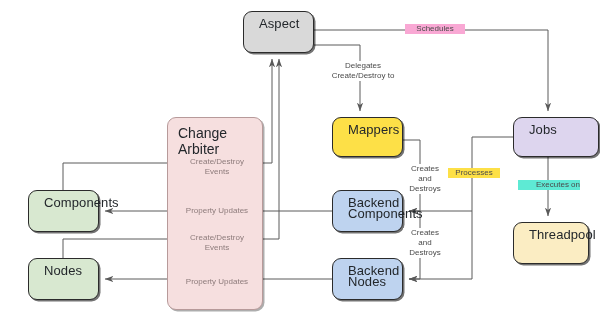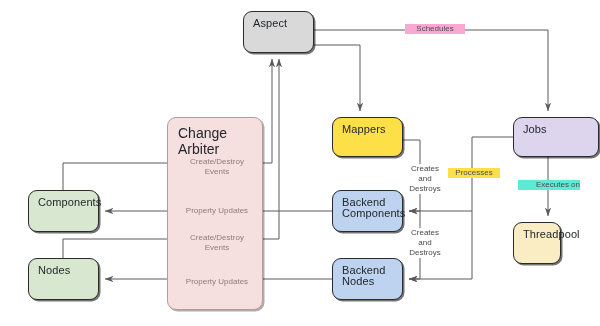--- a/index.html
+++ b/index.html
@@ -2,21 +2,21 @@
 <html><head>
 <meta charset="utf-8">
 <style>
   html,body{margin:0;padding:0;background:#ffffff;}
   body{width:600px;height:326px;overflow:hidden;
        font-family:"Liberation Sans","DejaVu Sans",sans-serif;}
   #canvas{position:relative;width:600px;height:326px;background:#fff;}
   svg#wires{position:absolute;left:0;top:0;width:600px;height:326px;}
   .node{position:absolute;box-sizing:border-box;border:1.4px solid #2b2b2b;
         border-radius:9px;box-shadow:1.5px 1.5px 0 rgba(0,0,0,0.55);}
-  .node .lbl{position:absolute;left:9px;top:6px;font-size:11px;color:#23272b;
+  .node .lbl{position:absolute;left:15px;top:6px;font-size:13px;color:#23272b;
              line-height:11px;letter-spacing:0.1px;white-space:pre-line;}
   .group{position:absolute;box-sizing:border-box;border:1.2px solid #b79a9a;
          border-radius:9px;box-shadow:1.5px 1.5px 0 rgba(0,0,0,0.32);}
   .group .glbl{position:absolute;left:10px;top:7px;font-size:14px;color:#23272b;}
   .edge-label{position:absolute;font-size:8px;color:#4a4a4a;line-height:10px;
               text-align:center;white-space:pre-line;background:transparent;}
   .edge-label.on-pink{color:#8d7b7b;}
 </style>
 </head>
 <body>
@@ -64,21 +64,21 @@
   </div>
 
   <div class="node" style="left:332px;top:117px;width:71px;height:40px;background:#fde047;">
     <span class="lbl">Mappers</span>
   </div>
 
   <div class="node" style="left:513px;top:117px;width:86px;height:40px;background:#ddd5ee;">
     <span class="lbl">Jobs</span>
   </div>
 
-  <div class="node" style="left:513px;top:222px;width:48px;height:42px;background:#fbedc3;">
+  <div class="node" style="left:513px;top:222px;width:76px;height:42px;background:#fbedc3;">
     <span class="lbl">Threadpool</span>
   </div>
 
   <div class="node" style="left:28px;top:190px;width:71px;height:42px;background:#d8e8d0;">
     <span class="lbl">Components</span>
   </div>
 
   <div class="node" style="left:28px;top:258px;width:71px;height:42px;background:#d8e8d0;">
     <span class="lbl">Nodes</span>
   </div>
@@ -88,20 +88,22 @@
 Components</span>
   </div>
 
   <div class="node" style="left:332px;top:258px;width:71px;height:42px;background:#bed3ef;">
     <span class="lbl">Backend
 Nodes</span>
   </div>
 
   <div class="edge-label" style="left:405px;top:24px;width:60px;background:#f9a8d4;">Schedules</div>
 
+  <div class="edge-label" style="left:318px;top:61px;width:90px;background:#fff;">Delegates
+Create/Destroy to</div>
 
   <div class="edge-label" style="left:518px;top:180px;width:62px;background:#5eead4;text-align:right;">Executes on</div>
 
   <div class="edge-label" style="left:403px;top:164px;width:44px;background:#fff;">Creates
 and
 Destroys</div>
 
   <div class="edge-label" style="left:403px;top:228px;width:44px;background:#fff;">Creates
 and
 Destroys</div>

